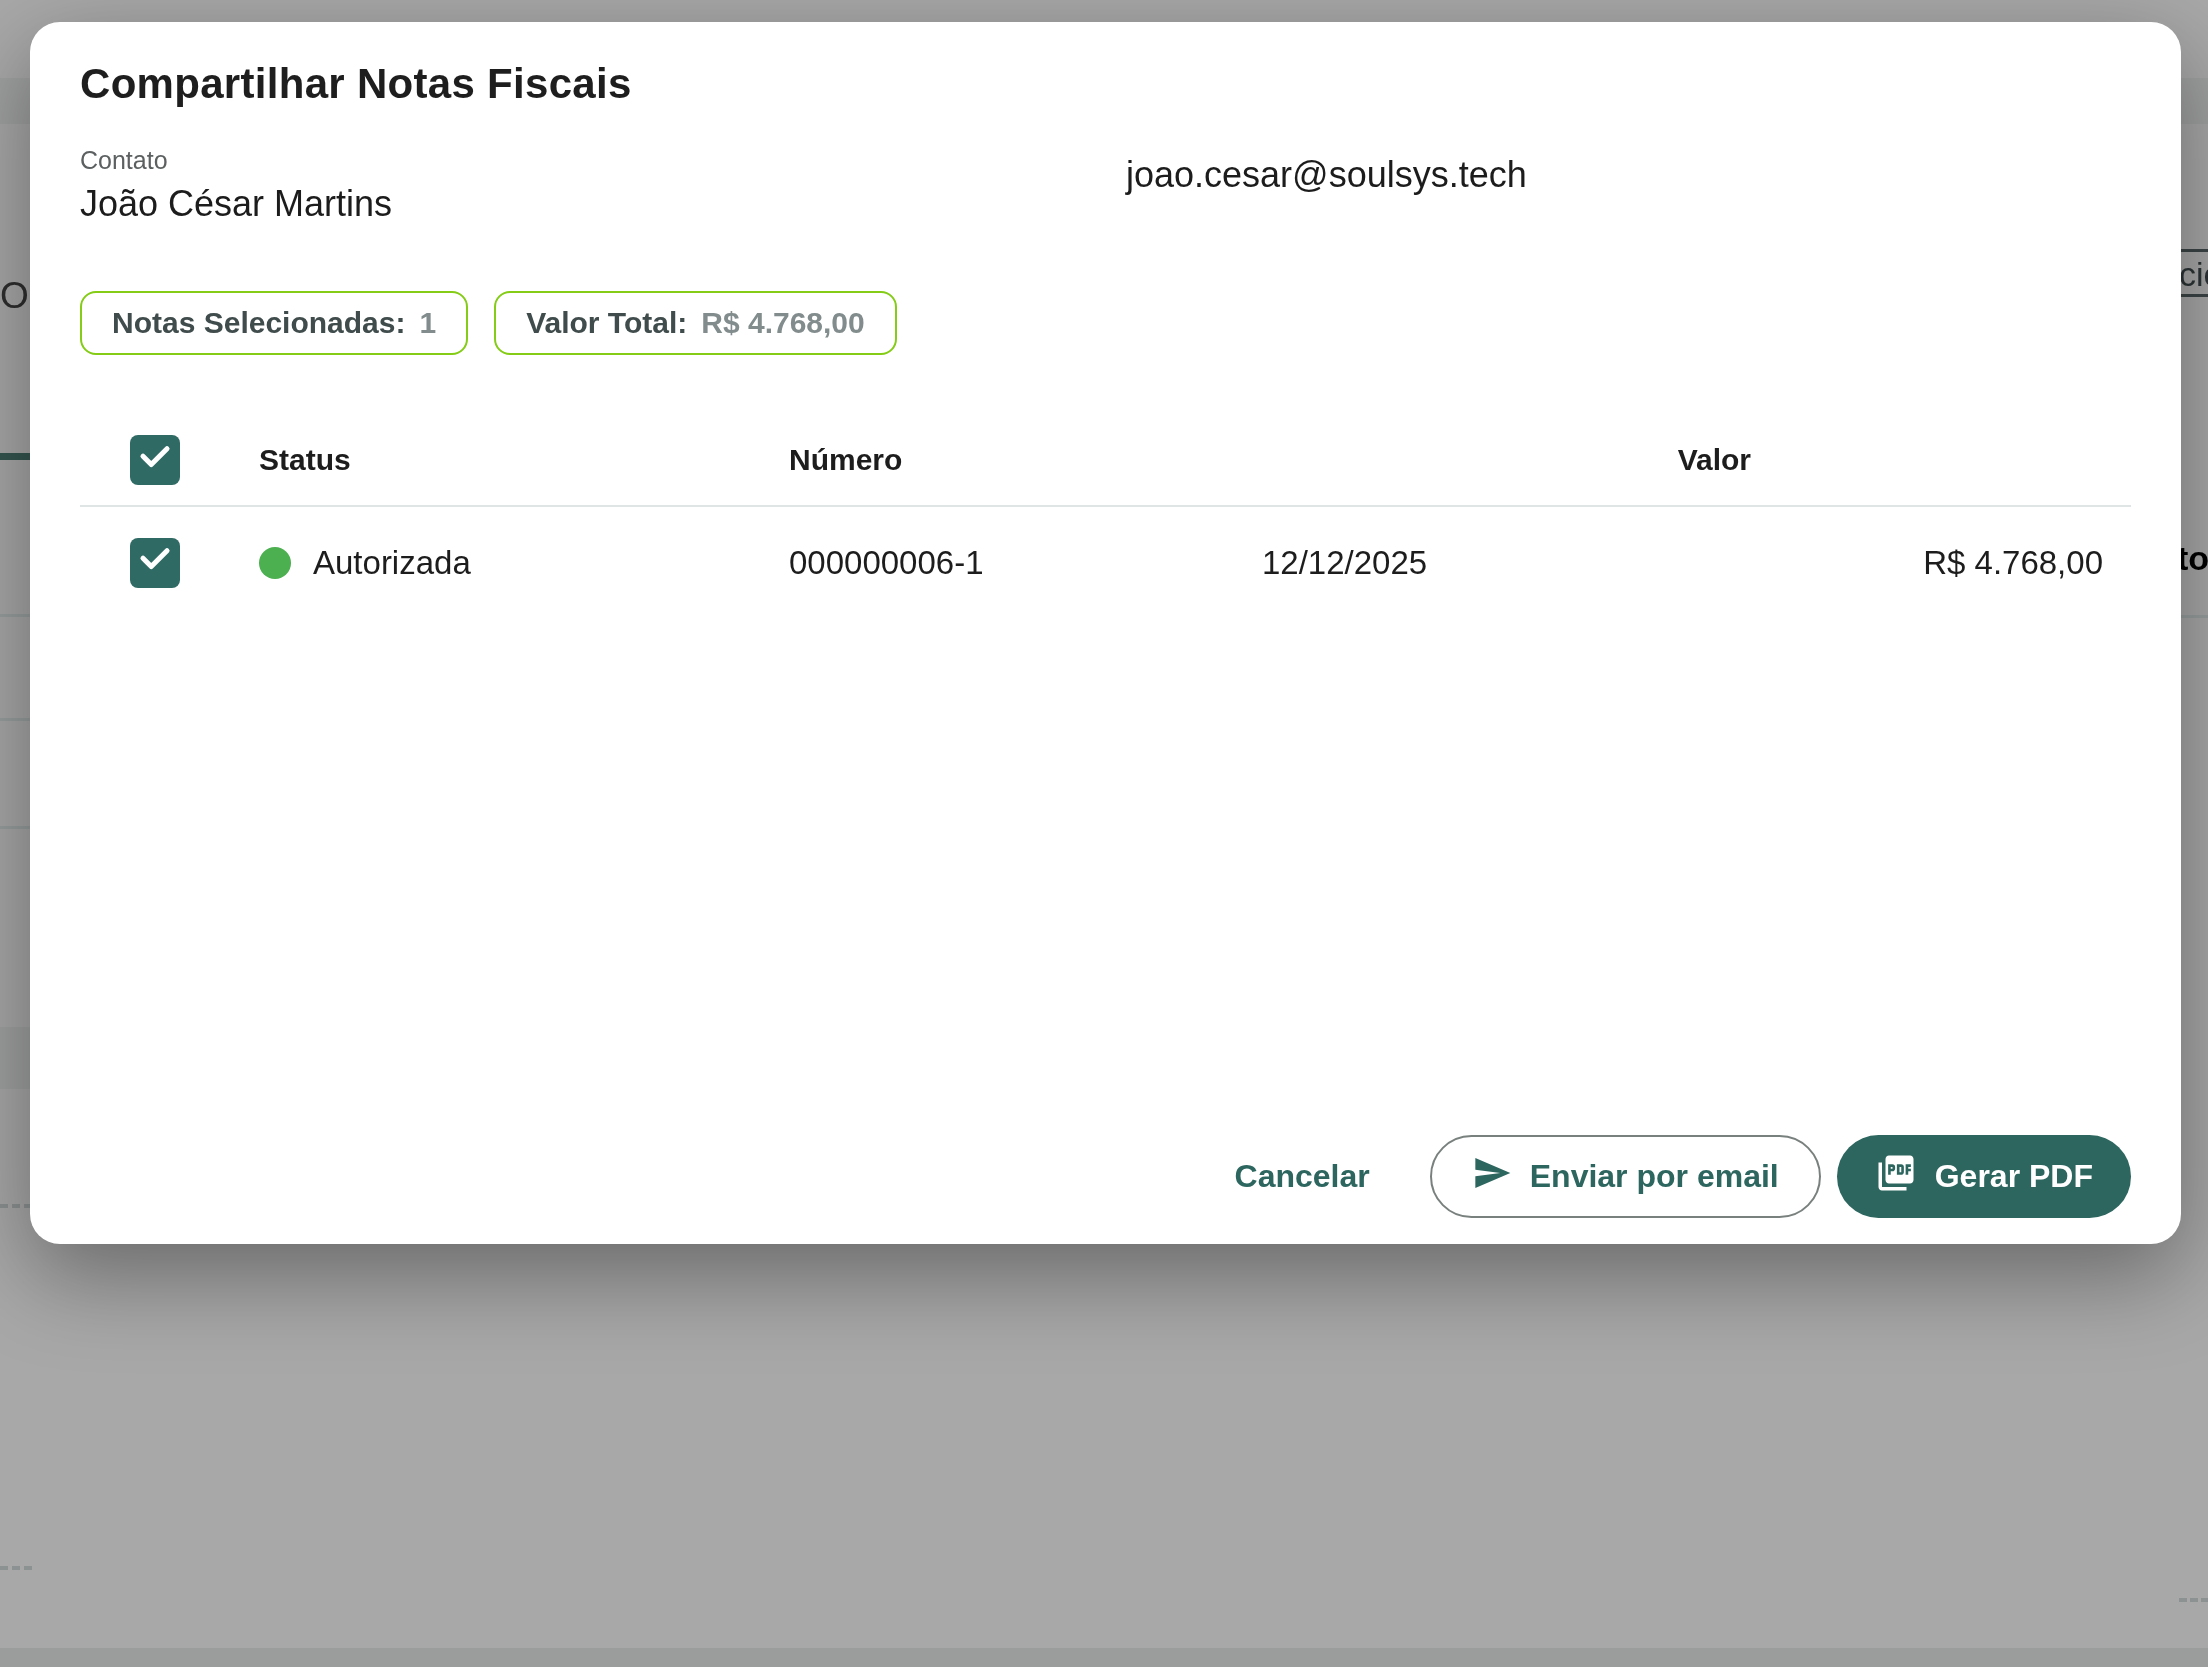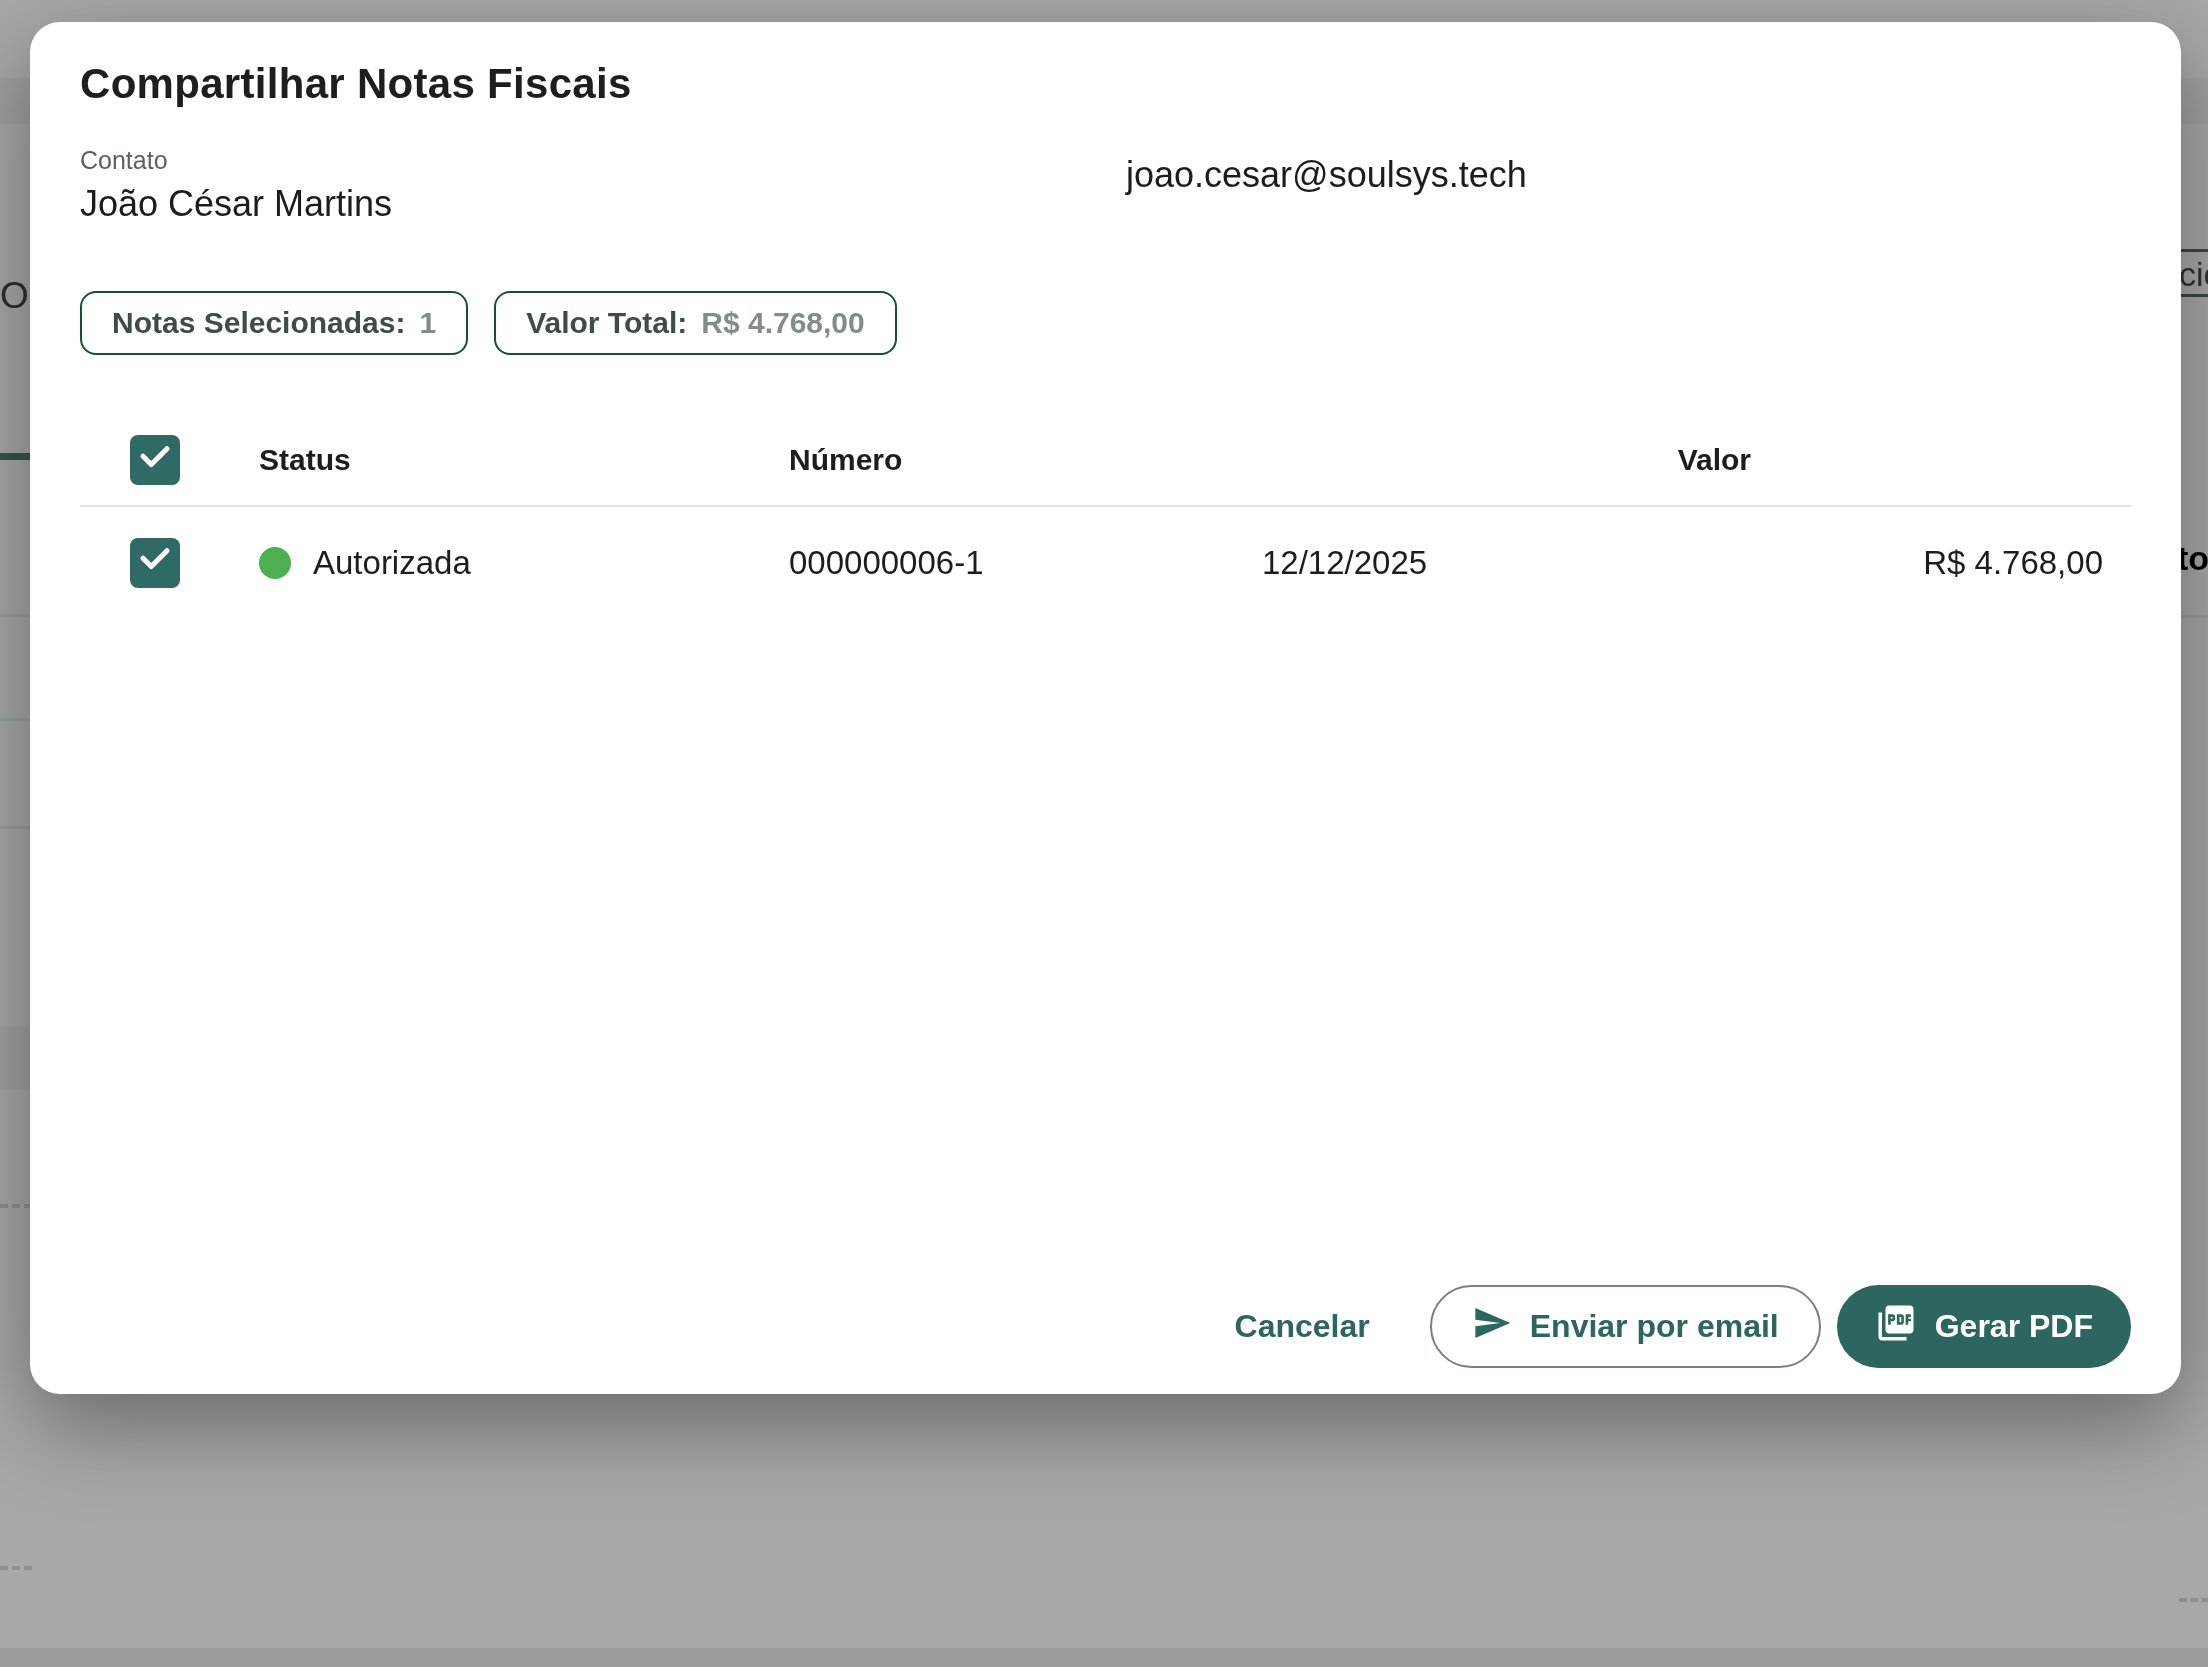--- a/index.html
+++ b/index.html
@@ -23,36 +23,36 @@
   .bd-dash  { position:absolute; left:0; width:32px; border-top:4px dashed #8c9191; }
   .bd-cio { position:absolute; right:0; top:249px; width:30px; height:48px;
             border-top:3px solid #3c4546; border-bottom:3px solid #3c4546;
             font-size:34px; color:#2c3435; line-height:44px; }
   .bd-to  { position:absolute; right:0; top:539px; font-size:34px; font-weight:bold; color:#000000; }
   .bd-line-r { position:absolute; right:0; top:615px; width:28px; height:3px; background:#989e9e; }
   .bd-dash-r { position:absolute; right:0; top:1598px; width:30px; border-top:4px dashed #8c9191; }
 
   
   .modal {
-    position:absolute; left:30px; top:22px; width:2151px; height:1372px;
+    position:absolute; left:30px; top:22px; width:2151px; height:1222px;
     background:#ffffff; border-radius:30px;
     box-shadow:0 30px 90px rgba(0,0,0,.38);
     padding:38px 50px 0 50px;
   }
   .modal-title { font-size:42px; font-weight:600; color:#1e1e1e; letter-spacing:0.3px; }
 
   .field { margin-top:42px; }
   .field-label { font-size:25px; color:#5c6061; }
   .field-value { font-size:36px; color:#1c1c1c; margin-top:8px; }
   .two-col { display:grid; grid-template-columns:1046px 1fr; margin-top:38px; }
   .two-col .field { margin-top:0; }
 
   .chips { margin-top:66px; display:flex; gap:26px; }
   .chip {
-    height:64px; border:2px solid #14532d; border-radius:16px;
+    height:64px; border:2px solid #84cc16; border-radius:16px;
     display:flex; align-items:center; gap:14px; padding:0 30px; background:#fff;
   }
   .chip-label { font-size:30px; font-weight:700; color:#404c4c; }
   .chip-value { font-size:30px; color:#828c8c; font-weight:600; }
 
   
   .table { margin-top:60px; }
   .trow {
     display:grid; grid-template-columns:179px 530px 473px 517px 1fr;
     align-items:center;

